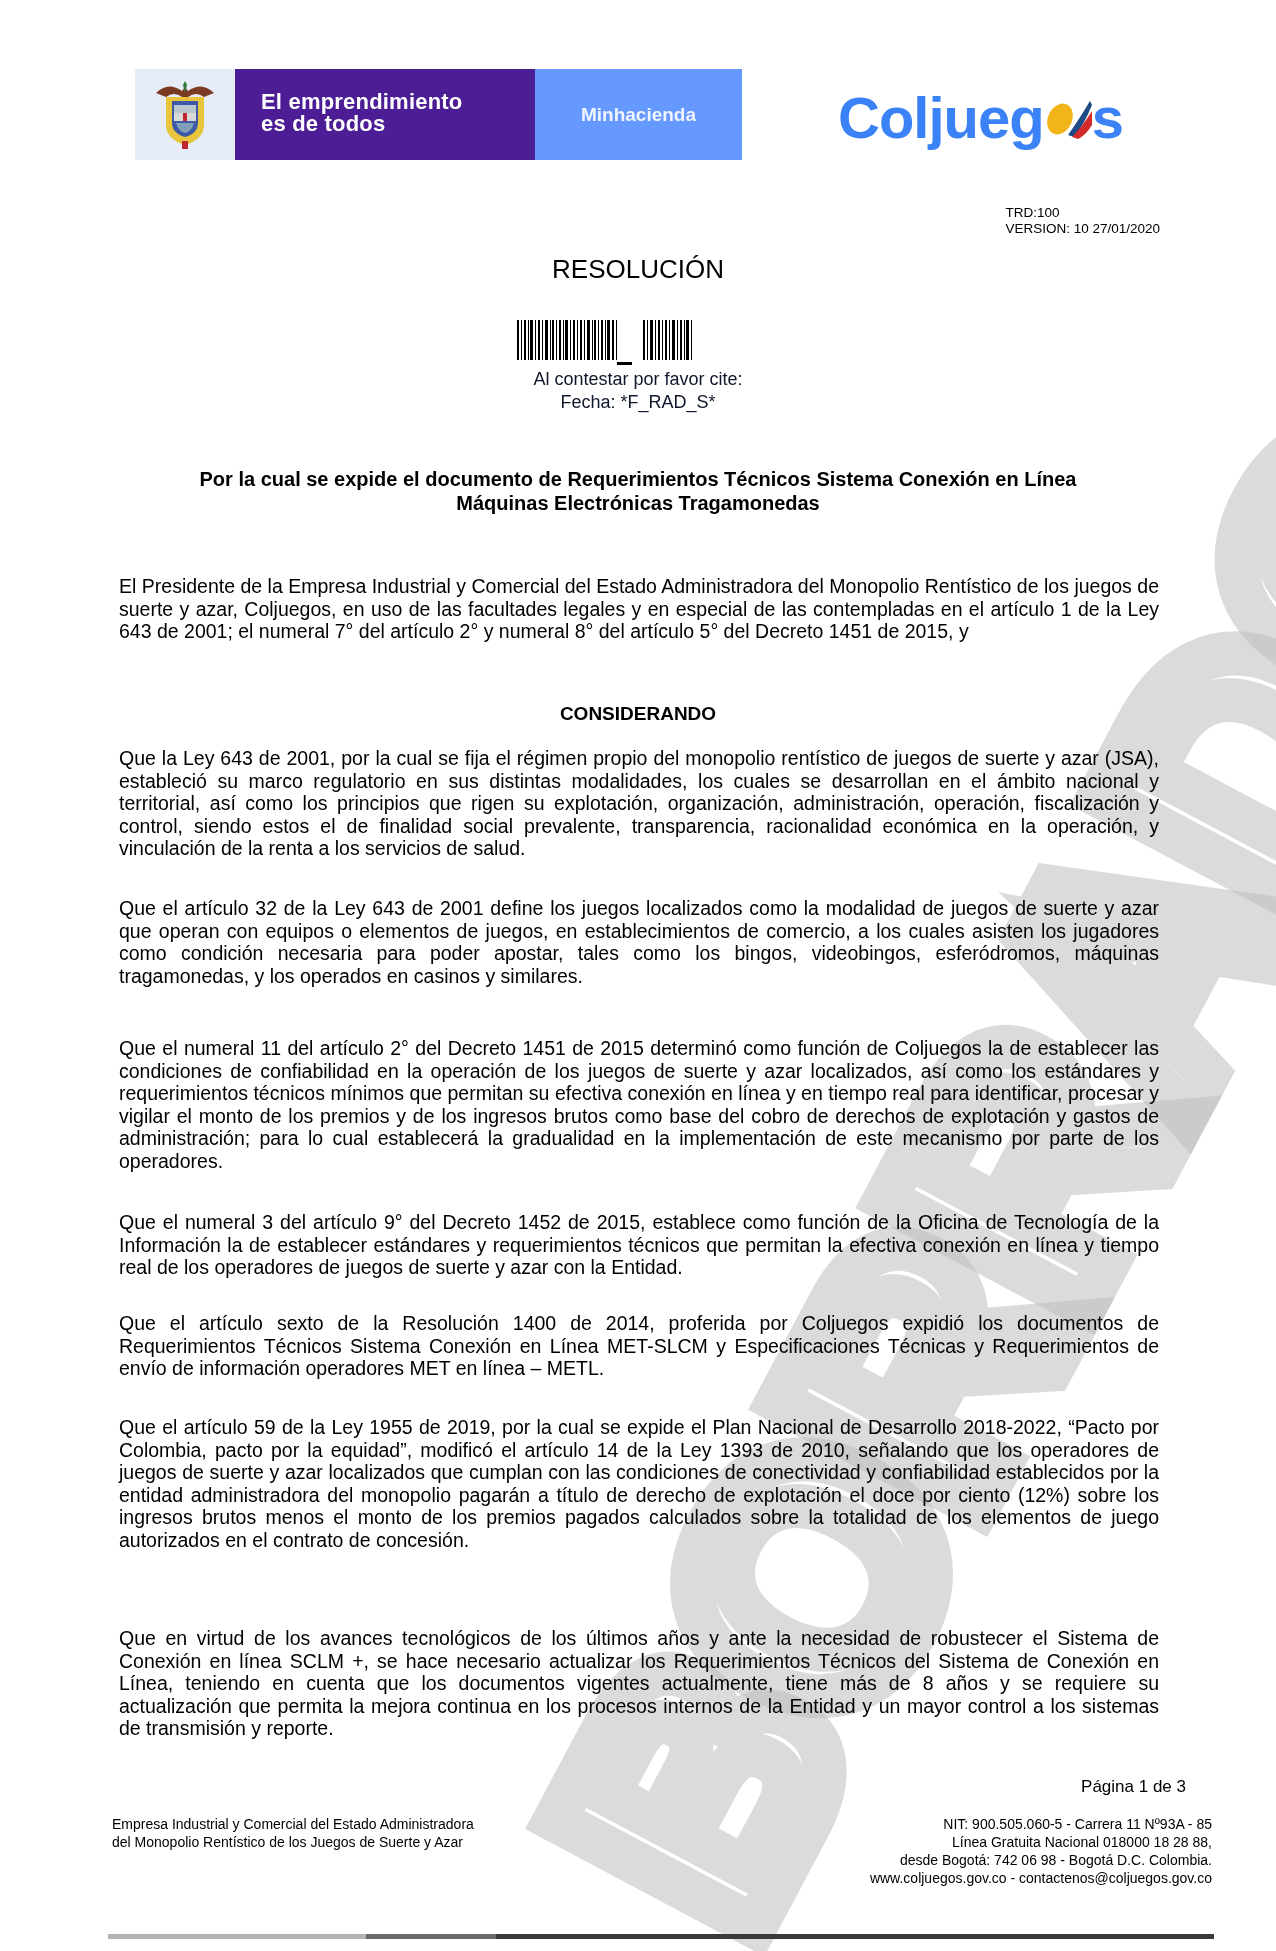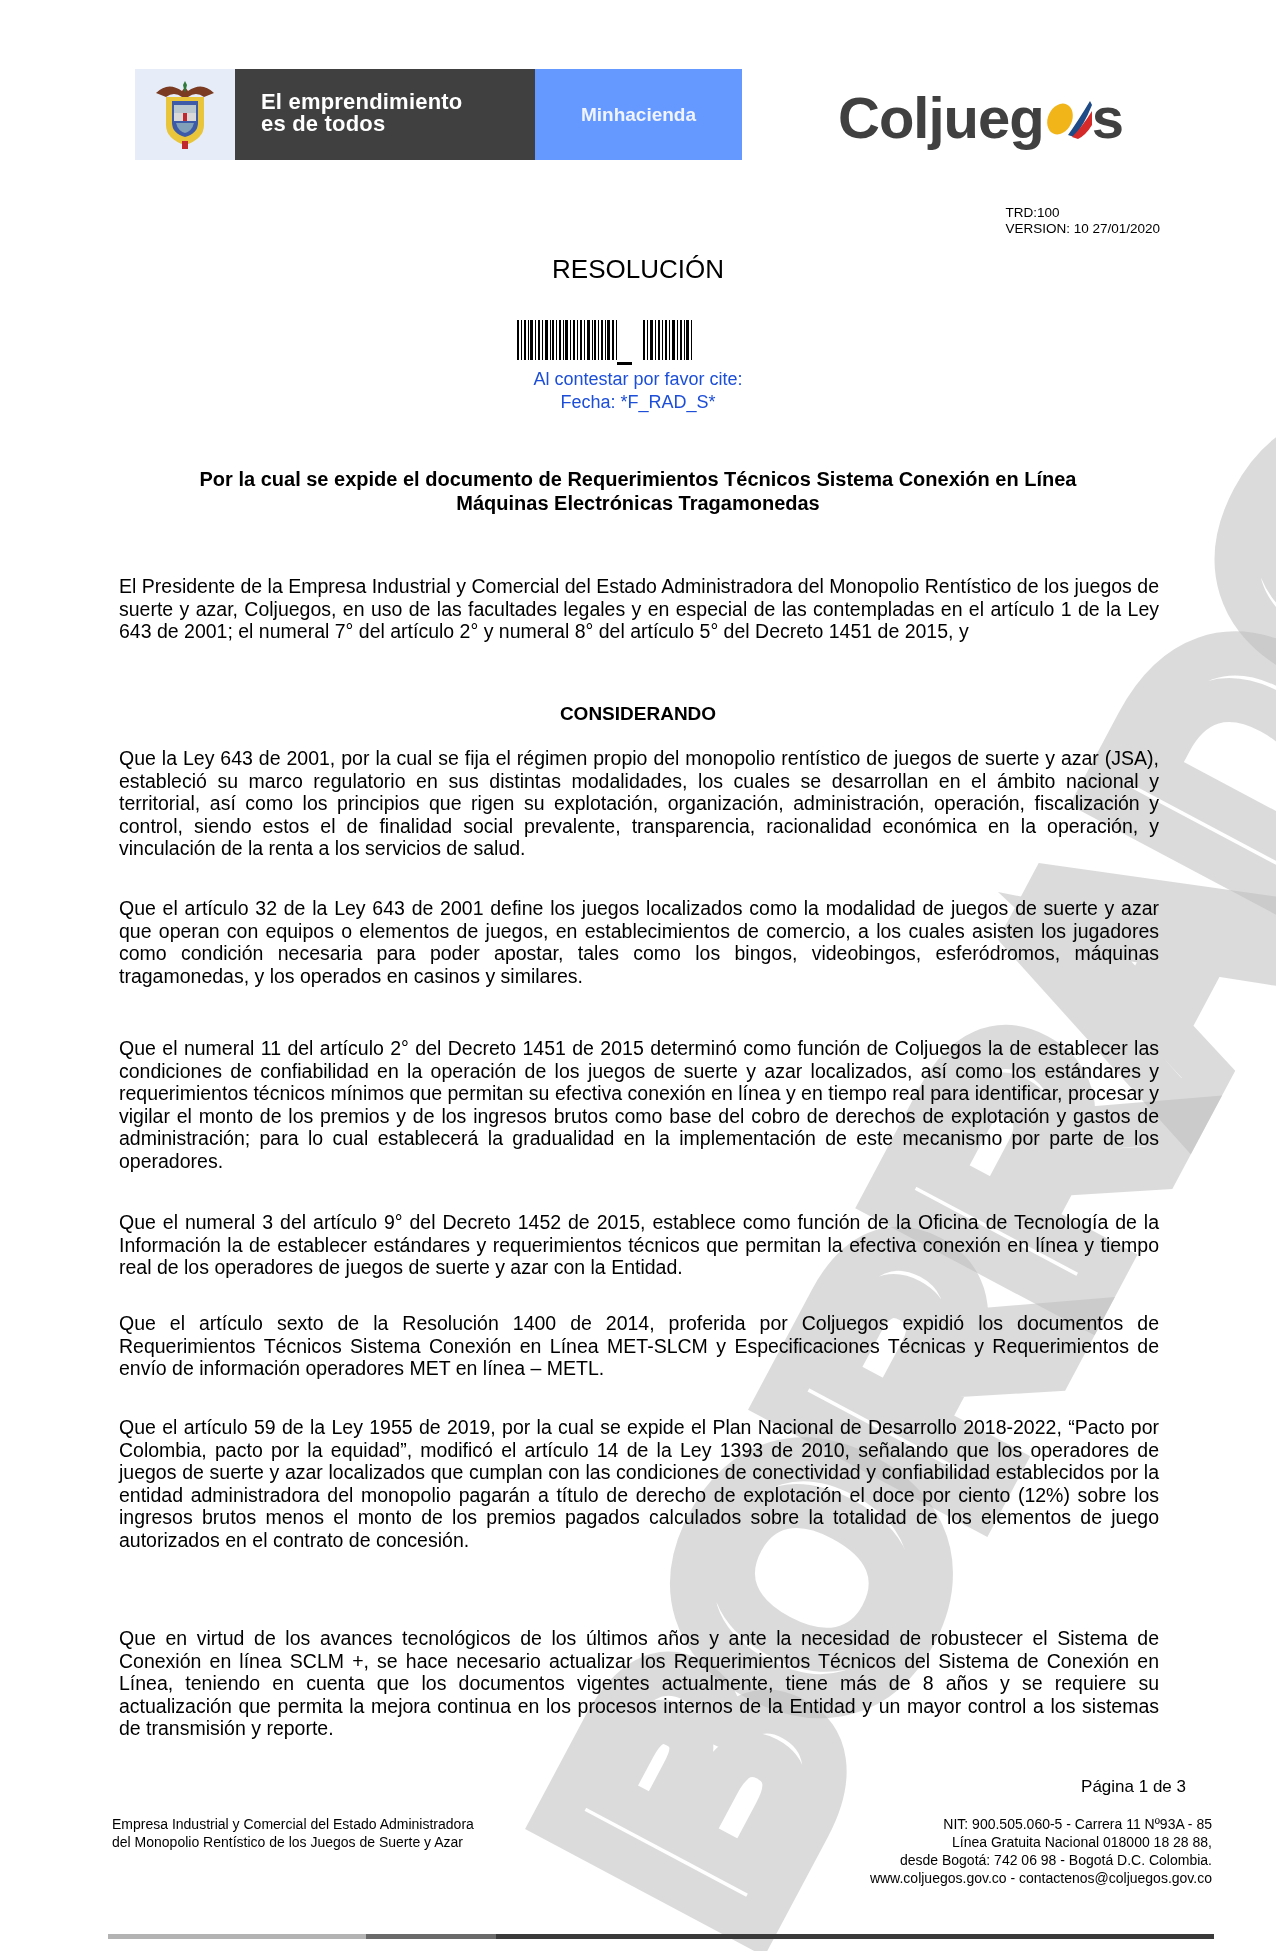--- a/index.html
+++ b/index.html
@@ -2,38 +2,38 @@
 <html><head>
 <meta charset="utf-8">
 <style>
   html, body { margin: 0; padding: 0; background: #ffffff; }
   body { width: 1276px; height: 1951px; position: relative; overflow: hidden;
          font-family: "Liberation Sans", sans-serif; color: #000; }
 
   
   .banner { position: absolute; left: 135px; top: 69px; width: 607px; height: 91px; display: flex; }
   .banner .crest { width: 100px; height: 91px; background: #e6edf8; position: relative; }
-  .banner .slogan { width: 300px; height: 91px; background: #404040; color: #fff; font-weight: bold;
+  .banner .slogan { width: 300px; height: 91px; background: #4c1d95; color: #fff; font-weight: bold;
                     font-size: 22px; line-height: 22px; padding: 22px 0 0 26px; box-sizing: border-box;
                     letter-spacing: 0.2px; }
   .banner .ministry { width: 207px; height: 91px; background: #6699ff; color: #f0f4ff; font-weight: bold;
                       font-size: 19px; display: flex; align-items: center; justify-content: center; }
   .crest svg { position: absolute; left: 17px; top: 10px; }
 
   .coljuegos-logo { position: absolute; left: 838px; top: 82px; height: 70px; display: flex; align-items: center; }
-  .coljuegos-logo .word { color: #404040; font-weight: bold; font-size: 58px; letter-spacing: -1px; }
+  .coljuegos-logo .word { color: #3b82f6; font-weight: bold; font-size: 58px; letter-spacing: -1px; }
 
   .trd { position: absolute; right: 116px; top: 205px; text-align: left; font-size: 13.5px; line-height: 16px; }
 
   .res-title { position: absolute; left: 0; width: 1276px; top: 254px; text-align: center;
                font-weight: normal; font-size: 26px; }
 
   .barcode { position: absolute; left: 517px; top: 320px; width: 244px; height: 48px; }
   .cite { position: absolute; left: 0; width: 1276px; top: 368px; text-align: center;
-          font-size: 18px; line-height: 23px; color: #1d4ed8; }
+          font-size: 18px; line-height: 23px; color: #0f172a; }
 
   .subject { position: absolute; left: 130px; width: 1016px; top: 467px; text-align: center;
              font-weight: bold; font-size: 20px; line-height: 24px; }
 
   .body { position: absolute; left: 119px; width: 1040px; font-size: 19.5px; line-height: 22.6px;
           text-align: justify; }
   .body p { margin: 0; }
 
   .considerando { position: absolute; left: 0; width: 1276px; top: 703px; text-align: center;
                   font-weight: bold; font-size: 19px; }

